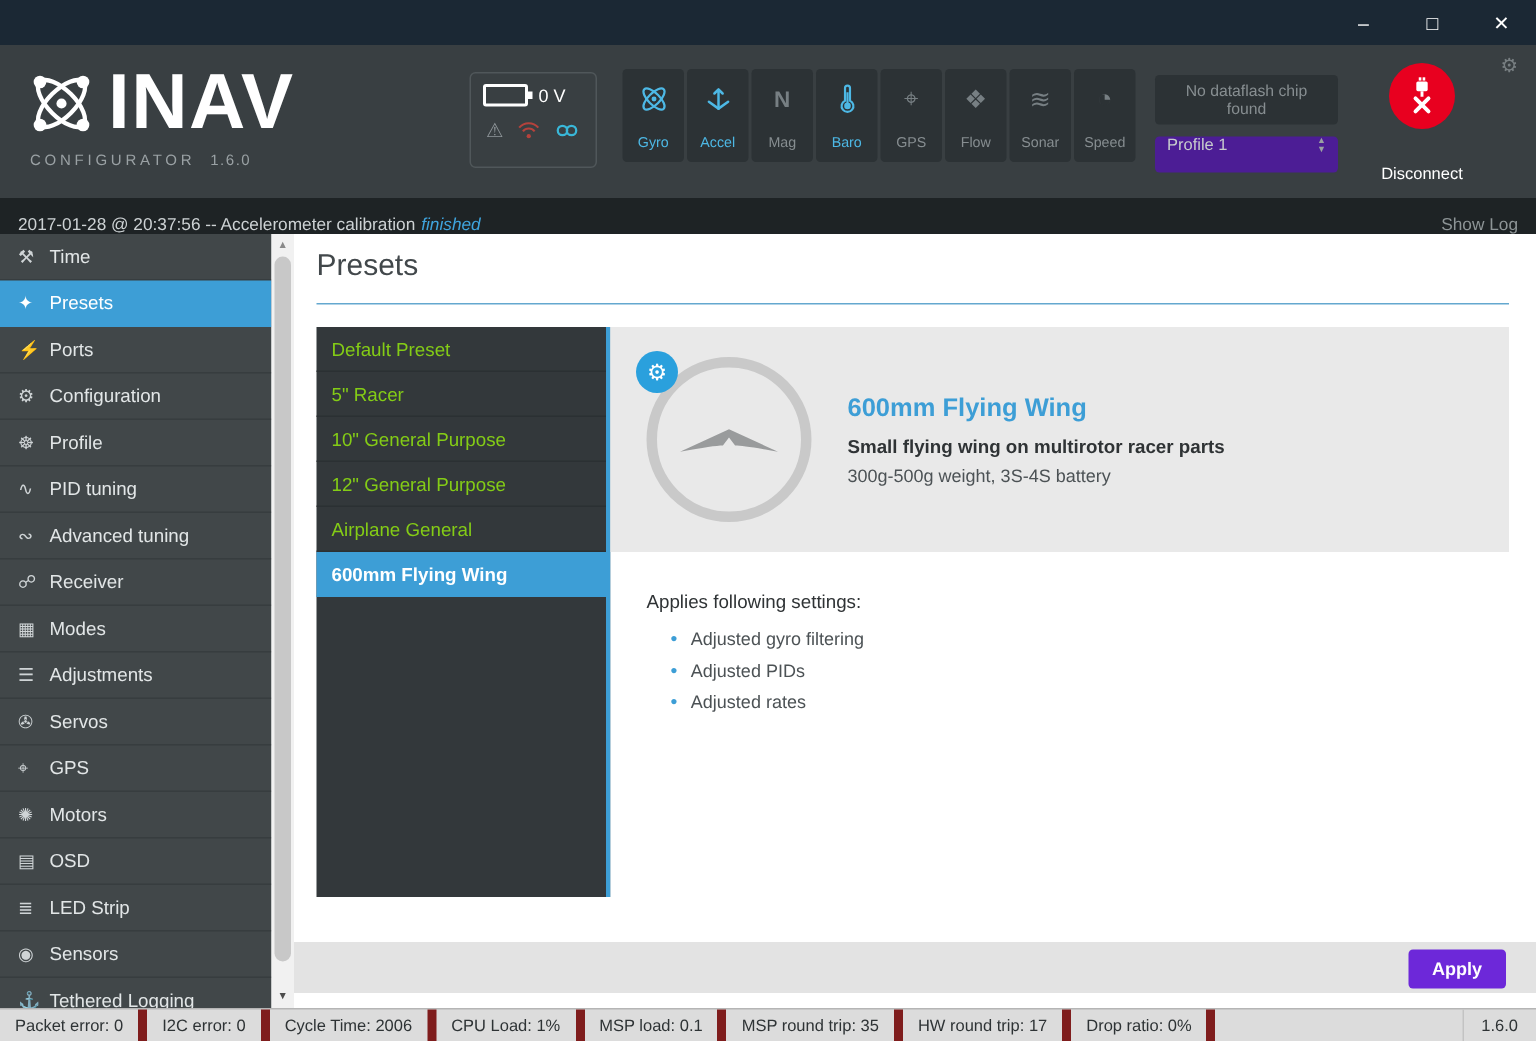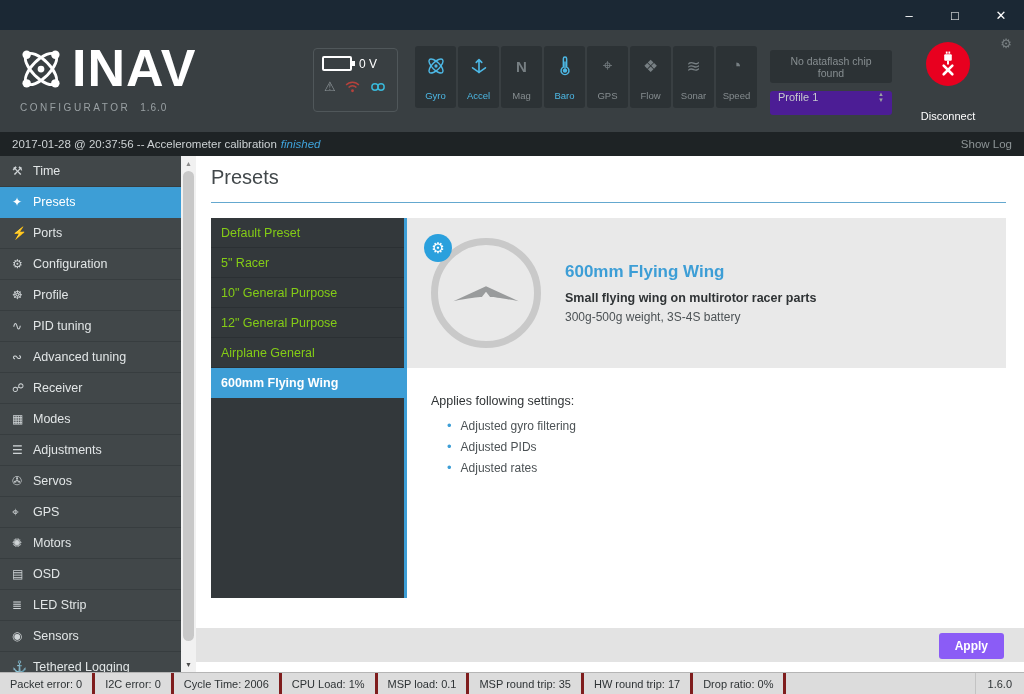--- a/index.html
+++ b/index.html
@@ -42,21 +42,21 @@
   .profile { position:absolute; left:770px; top:61px; width:122px; height:24px; background:#4c1d95; border-radius:3px; color:#c6cbcd; font-size:11px; display:flex; padding:0 8px; cursor:default; }
   .profile .arrows { margin-left:auto; display:flex; flex-direction:column; line-height:6px; font-size:6px; color:#9aa1a3; text-align:center; }
 
   .disconnect { position:absolute; left:906px; top:12px; width:84px; text-align:center; cursor:default; }
   .dc-icon { width:44px; height:44px; margin:0 auto; background:#e8001f; border-radius:50%; display:flex; align-items:center; justify-content:center; }
   .dc-icon svg { width:26px; height:26px; }
   .dc-label { margin-top:24px; color:#fff; font-size:11px; }
   .gear-top { position:absolute; right:12px; top:6px; color:#787f82; font-size:13px; cursor:default; }
 
   
-  .logbar { position:absolute; left:0; top:132px; width:100%; height:24px; background:#1e2325; display:flex; align-items:center; padding:0 12px; font-size:11.5px; color:#cdd2d4; }
+  .logbar { position:absolute; left:0; top:132px; width:100%; height:24px; background:#1e2325; display:flex; align-items:flex-end; padding:0 12px; font-size:11.5px; color:#cdd2d4; }
   .logbar .hl { color:#3fa4dd; margin-left:4px;font-style:italic; }
   .show-log { margin-left:auto; color:#8d9496; cursor:default; }
 
   
   .sidebar { position:absolute; left:0; top:156px; width:181px; height:516px; background:#414749; overflow:hidden; }
   .side-item { height:31px; display:flex; align-items:center; padding-left:12px; border-bottom:1px solid #373d3f; color:#e2e6e7; cursor:default; }
   .si-icon { width:21px; font-size:12px; color:#cfd4d6; flex:none; }
   .si-label { font-size:12.5px; }
   .side-item.active { background:#3d9ed6; color:#fff; border-bottom-color:#3d9ed6; }
   .side-item.active .si-icon { color:#fff; }
@@ -88,26 +88,26 @@
   .hero-sub { margin-top:9px; font-size:12.5px; font-weight:bold; color:#2f3335; }
   .hero-desc { margin-top:5px; font-size:12px; color:#4c5255; }
 
   .settings { padding:26px 0 0 24px; }
   .settings-header { font-size:12.5px; color:#2f3335; }
   .settings-list { margin-top:10px; }
   .setting-item { display:flex; align-items:center; margin:6px 0 0 16px; font-size:12px; color:#4c5255; }
   .bullet { color:#3d9ed6; margin-right:9px; font-size:13px; }
 
   .content-toolbar { position:absolute; left:0; right:0; top:472px; height:34px; background:#e3e3e3; }
-  .apply-btn { position:absolute; right:20px; top:5px; background:#8b5cf6; color:#fff; border:none; border-radius:3px; font-size:12px; font-weight:bold; padding:6px 16px; font-family:inherit; cursor:default; }
+  .apply-btn { position:absolute; right:20px; top:5px; background:#6d28d9; color:#fff; border:none; border-radius:3px; font-size:12px; font-weight:bold; padding:6px 16px; font-family:inherit; cursor:default; }
 
   
   .statusbar { position:absolute; left:0; bottom:0; width:100%; height:22px; background:#dcdcdc; border-top:1px solid #b5b5b5; display:flex; align-items:stretch; font-size:11px; color:#2e3335; }
   .status-cells { display:flex; }
-  .status-cell { display:flex; align-items:center; padding:0 10px; border-right:3px solid #7f1d1d; white-space:nowrap; }
+  .status-cell { display:flex; align-items:center; padding:0 10px; border-right:6px solid #7f1d1d; white-space:nowrap; }
   .status-version { margin-left:auto; display:flex; align-items:center; padding:0 12px; border-left:1px solid #c3c3c3; }
 </style>
 </head>
 <body>
 
 <div class="app">
 
   <div class="titlebar">
     <div class="win-btn">–</div>
     <div class="win-btn">□</div>

